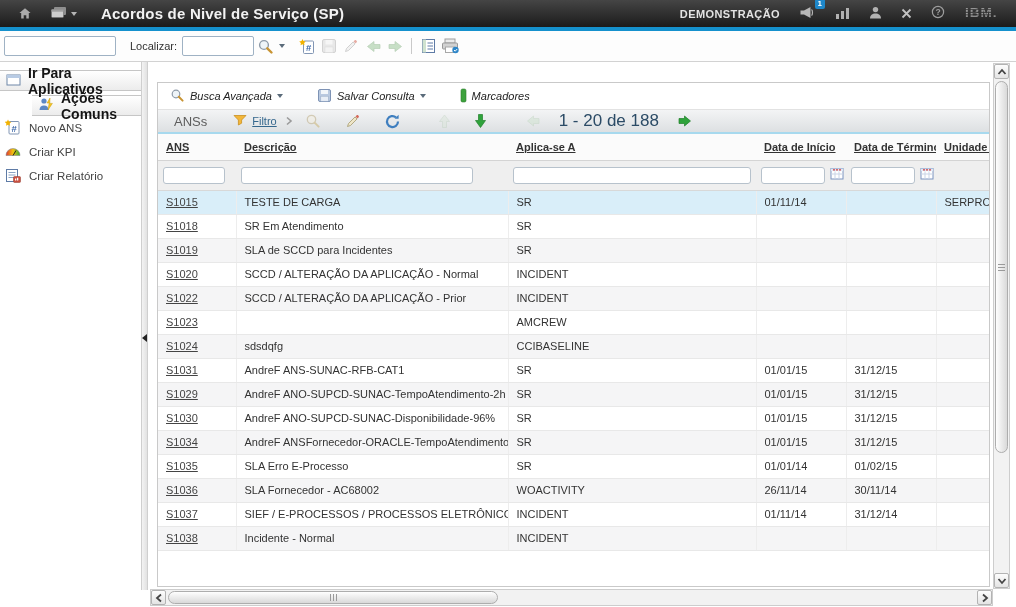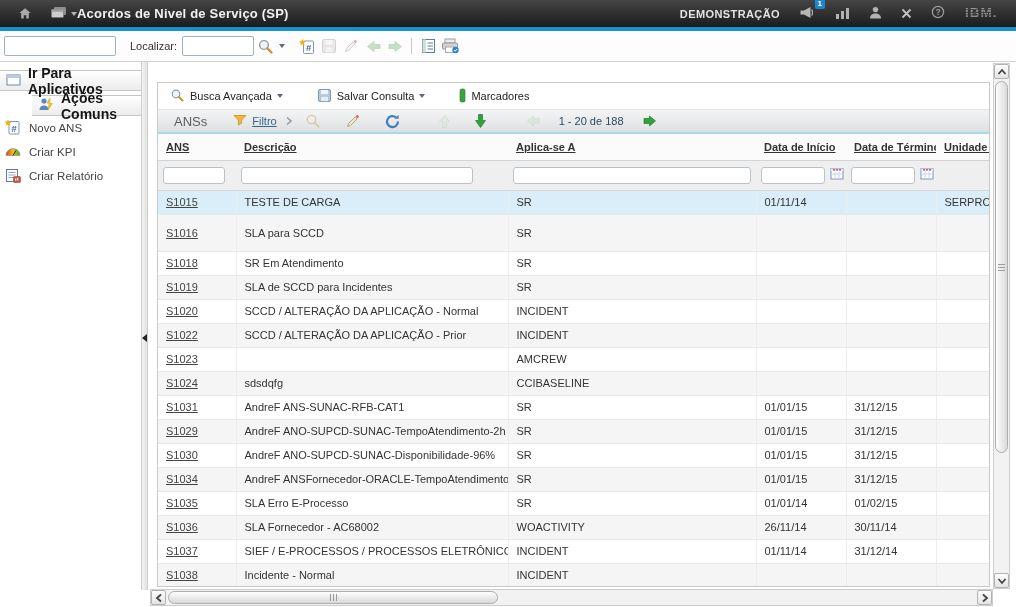--- a/index.html
+++ b/index.html
@@ -4,21 +4,21 @@
 <style>
   * { margin:0; padding:0; box-sizing:border-box; }
   html,body { background:#e9e9e9; }
   body { font-family:"Liberation Sans", sans-serif; }
   .screen { position:relative; width:1016px; height:607px; background:#fff; overflow:hidden; }
 
   
   .topbar { position:absolute; left:0; top:0; width:1016px; height:27px;
     background:linear-gradient(#454545,#1b1b1b); display:flex; align-items:center; }
   .topbar .hbtn { display:flex; align-items:center; margin-left:18px; cursor:pointer; }
-  .topbar h1 { font-size:13px; font-weight:bold; color:#f2f2f2; letter-spacing:.2px; }
+  .topbar h1 { font-size:15px; font-weight:bold; color:#f2f2f2; margin-left:24px; letter-spacing:.2px; }
   .topright { margin-left:auto; display:flex; align-items:center; gap:19px; padding-right:14px; }
   .env { font-size:11px; font-weight:bold; color:#e3e3e3; letter-spacing:.4px; }
   .caret-lt { width:0; height:0; border-left:3.5px solid transparent; border-right:3.5px solid transparent;
     border-top:4px solid #b5b5b5; display:inline-block; margin-left:4px; }
   .announce-wrap { position:relative; }
   .badge { position:absolute; top:-6px; right:-9px; background:#1e87c9; color:#fff; font-size:8px;
     font-weight:bold; padding:1px 3px; border-radius:2px; line-height:1; }
 
   
   .bluestrip { position:absolute; left:0; top:27px; width:1016px; height:4px; background:#1591cd; }
@@ -52,30 +52,30 @@
 
   
   .rail { position:absolute; left:141px; top:62px; width:7px; height:528px;
     background:linear-gradient(90deg,#f3f3f3,#e2e2e2); border-left:1px solid #cfcfcf; border-right:1px solid #cfcfcf; }
   .rail .tri { position:absolute; left:0px; top:272px; width:0; height:0;
     border-top:4.5px solid transparent; border-bottom:4.5px solid transparent; border-right:5px solid #222; }
 
   
   .main { position:absolute; left:157px; top:82px; width:833px; height:505px;
     border:1px solid #c9c9c9; background:#fff; overflow:hidden; }
-  .querybar { height:26px; display:flex; align-items:center; padding-left:12px; background:#fff; }
+  .querybar { height:26px; display:flex; align-items:center; padding-left:12px; background:#fff;font-style:italic; }
   .qitem { display:flex; align-items:center; gap:5px; font-size:11px; color:#222; margin-right:8px; cursor:pointer; }
   .qgap { width:26px; }
   .listbar { height:25px; background:linear-gradient(#f3f4f5,#dde0e2); border-top:1px solid #e2e2e2;
     border-bottom:2px solid #a7d9ee; display:flex; align-items:center; padding-left:16px; }
   .lb-title { font-size:13px; color:#5c5c5c; margin-right:26px; }
   .lb-link { font-size:11px; color:#35678d; text-decoration:underline; margin:0 4px 0 5px; cursor:pointer; }
   .lbi { display:flex; align-items:center; justify-content:center; width:20px; height:20px; margin:0 6px; cursor:pointer; }
   .lbi.dim { opacity:.5; }
-  .pgtext { font-size:11px; color:#2b4b66; margin:0 10px; }
+  .pgtext { font-size:17px; color:#2b4b66; margin:0 10px; }
 
   
   table { border-collapse:collapse; table-layout:fixed; width:831px; }
   col.c0{width:78px} col.c1{width:272px} col.c2{width:248px} col.c3{width:90px} col.c4{width:90px} col.c5{width:53px}
   thead th { height:26px; text-align:left; padding-left:8px; font-size:11px; font-weight:bold; color:#333;
     background:#fbfbfb; border-bottom:1px solid #d4d4d4; white-space:nowrap; overflow:hidden; }
   thead th span { text-decoration:underline; cursor:pointer; }
   tr.filterrow td { height:30px; background:#efefef; border-bottom:1px solid #d8d8d8; padding-left:5px; white-space:nowrap; }
   tr.filterrow input { height:17px; border:1px solid #b7c2cc; border-radius:3px; font-size:11px; padding:0 3px; vertical-align:middle; }
   .fw-ans{width:62px} .fw-desc{width:232px} .fw-apl{width:238px} .fw-date{width:64px}
@@ -444,28 +444,20 @@
       </thead>
       <tbody>
           <tr class="sel">
             <td><a>S1015</a></td>
             <td>TESTE DE CARGA</td>
             <td>SR</td>
             <td>01/11/14</td>
             <td></td>
             <td>SERPRO</td>
           </tr>
-          <tr class="alt tall">
-            <td><a>S1016</a></td>
-            <td>SLA para SCCD</td>
-            <td>SR</td>
-            <td></td>
-            <td></td>
-            <td></td>
-          </tr>
           <tr class="">
             <td><a>S1018</a></td>
             <td>SR Em Atendimento</td>
             <td>SR</td>
             <td></td>
             <td></td>
             <td></td>
           </tr>
           <tr class="alt">
             <td><a>S1019</a></td>

